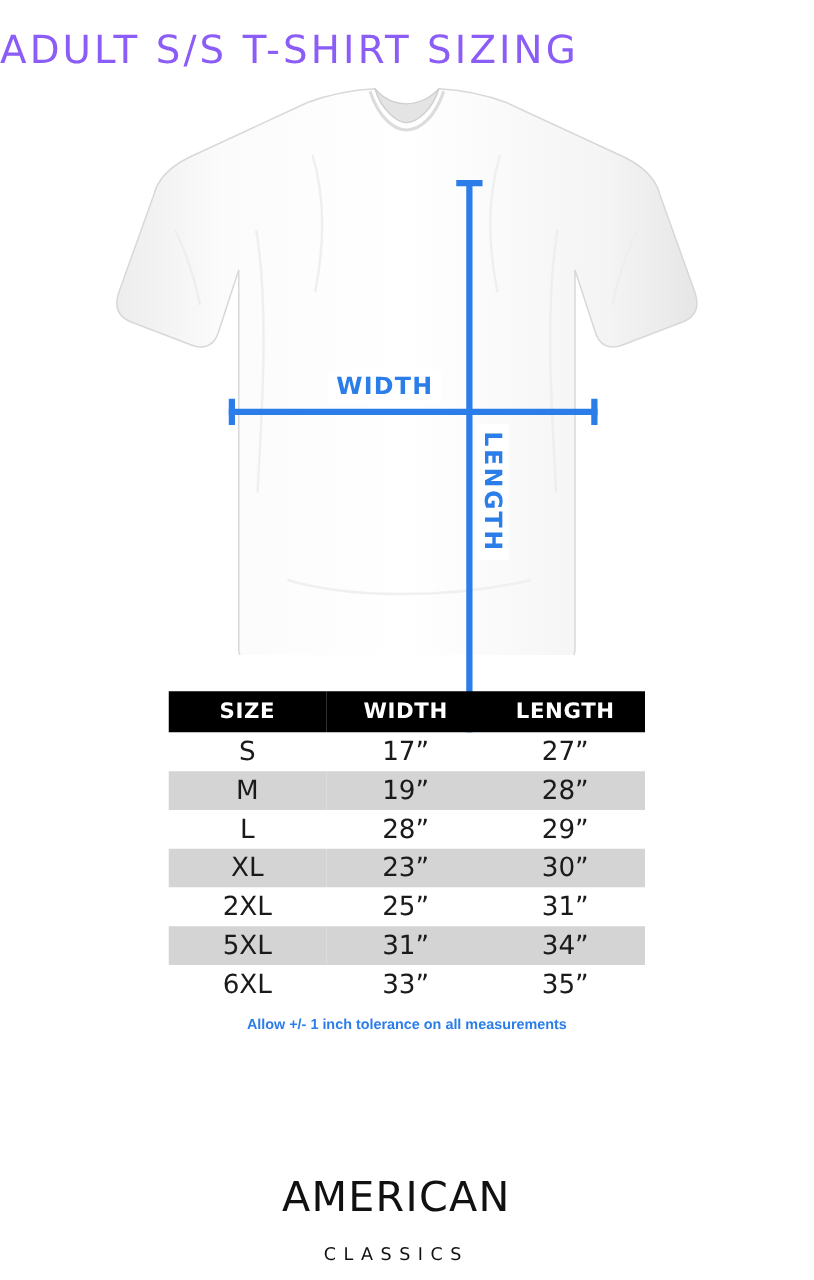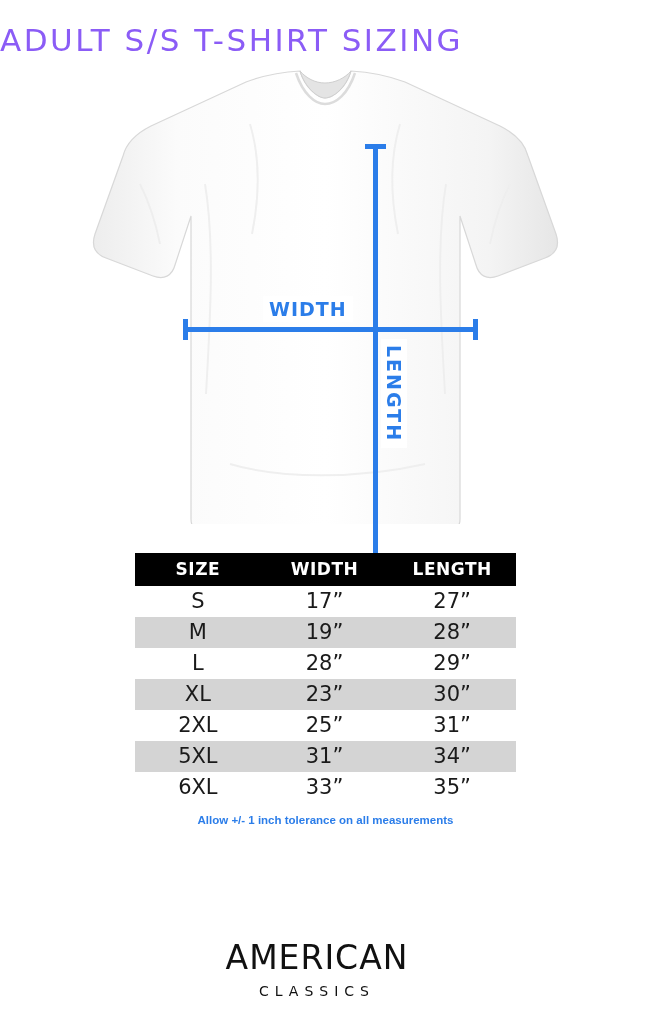--- a/index.html
+++ b/index.html
@@ -166,21 +166,21 @@
     font-size: 33px;
     letter-spacing: 1px;
     color: #111111;
     font-weight: 400;
     font-family: "DejaVu Sans", sans-serif;
   }
   .brand-sub {
     font-size: 14px;
     letter-spacing: 6px;
     color: #111111;
-    margin-top: 6px;
+    margin-top: 19px;
     font-family: "DejaVu Sans", sans-serif;
   }
 </style>
 </head>
 <body>
 
 <div class="title">ADULT S/S T-SHIRT SIZING</div>
 
 <div class="shirt-area">
 

